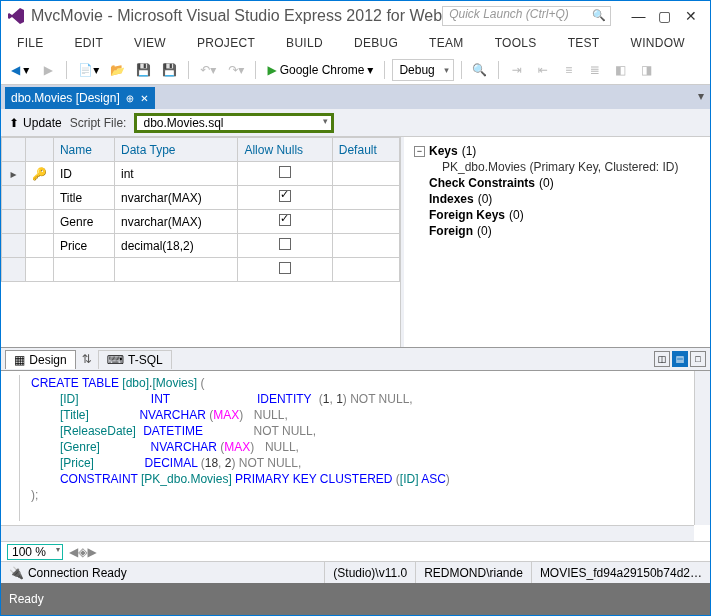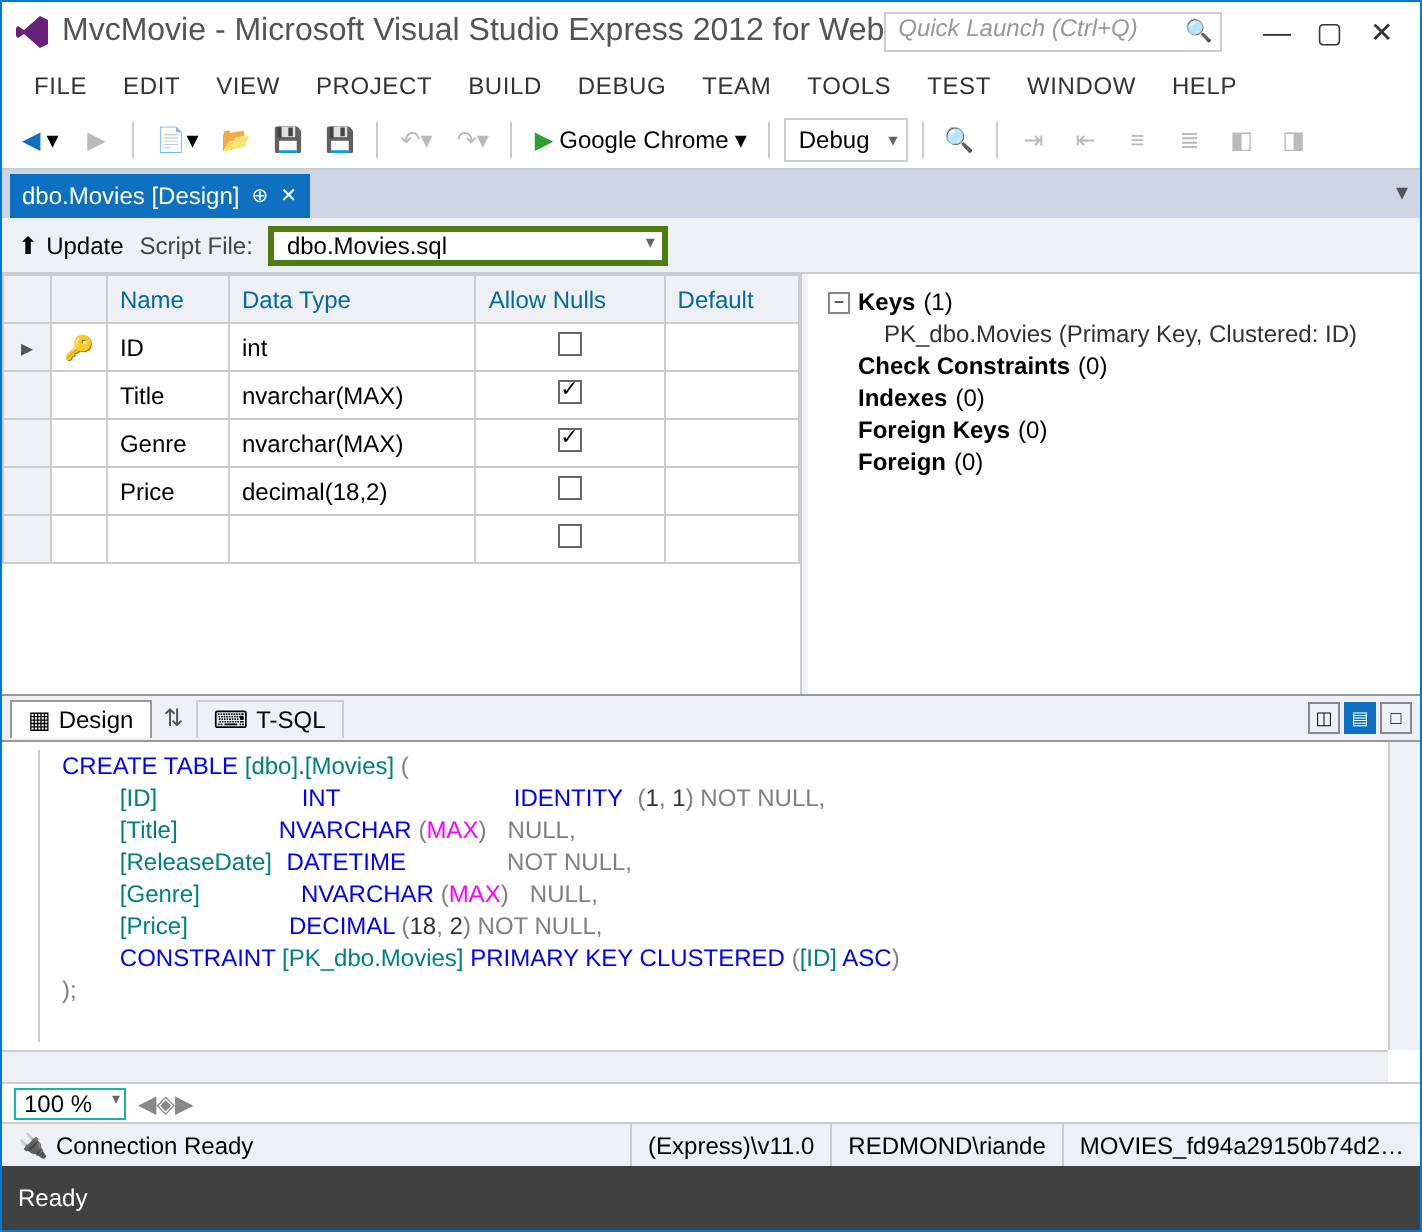--- a/index.html
+++ b/index.html
@@ -4,21 +4,21 @@
 <style>
 * { box-sizing: border-box; margin: 0; padding: 0; font-family: "Segoe UI", Tahoma, sans-serif; font-size: 12px; }
 body { background: #fff; width: 711px; height: 616px; overflow: hidden; border: 1px solid #0078d7; display: flex; flex-direction: column; }
 .titlebar { height: 30px; display: flex; align-items: center; padding: 0 6px; background: #fff; }
 .vs-logo { width: 20px; height: 20px; margin-right: 6px; display: flex; align-items: center; justify-content: center; }
 .title-text { font-size: 16px; color: #555; flex: 0 0 auto; }
 .title-spacer { flex: 1; }
 .quick-launch { width: 190px; height: 20px; border: 1px solid #ccc; padding: 0 20px 0 6px; color: #999; font-style: italic; position: relative; margin-right: 14px; }
 .quick-launch::after { content:"🔍"; position: absolute; right: 4px; top: 2px; font-size: 11px; color: #999; font-style: normal; }
 .win-btn { width: 30px; height: 22px; text-align: center; line-height: 22px; color: #333; font-size: 14px; cursor: pointer; }
-.menubar { height: 24px; display: flex; align-items: center; padding: 0 8px; gap: 2px; }
+.menubar { height: 24px; display: flex; align-items: center; padding: 0 8px; gap: 15px; }
 .menubar span { padding: 2px 8px; font-size: 12px; color: #333; text-transform: uppercase; letter-spacing: 0.3px; cursor: pointer; }
 .toolbar { height: 30px; border-bottom: 1px solid #ccc; display: flex; align-items: center; padding: 0 6px; gap: 4px; }
 .tb-btn { width: 22px; height: 22px; display: flex; align-items: center; justify-content: center; color: #555; cursor: pointer; }
 .tb-sep { width: 1px; height: 18px; background: #ccc; margin: 0 3px; }
 .tb-drop { padding: 0 4px; height: 22px; display: flex; align-items: center; gap: 3px; cursor: pointer; }
 .tb-combo { height: 22px; border: 1px solid #ccc; padding: 0 18px 0 6px; display: flex; align-items: center; position: relative; min-width: 60px; }
 .tb-combo::after { content:"▾"; position: absolute; right: 4px; color: #666; font-size: 9px; }
 .tabstrip { height: 24px; background: #cfd6e5; display: flex; align-items: flex-end; padding-left: 4px; position: relative; }
 .doctab { background: #0e70c0; color: #fff; height: 22px; display: flex; align-items: center; padding: 0 6px; gap: 6px; font-size: 11px; }
 .doctab .pin, .doctab .close { font-size: 10px; cursor: pointer; }
@@ -56,21 +56,21 @@
 .type { color: #0000ff; }
 .ident { color: #008080; }
 .str { color: #808080; }
 .max { color: #ff00ff; }
 .zoom-bar { height: 20px; border-top: 1px solid #ccc; display: flex; align-items: center; padding: 0 6px; gap: 6px; font-size: 11px; background: #fff; }
 .zoom-combo { border: 1px solid #14b8a6; padding: 0 16px 0 4px; height: 16px; position: relative; }
 .zoom-combo::after { content:"▾"; position: absolute; right: 2px; font-size: 8px; color: #666; }
 .conn-bar { height: 22px; border-top: 1px solid #ccc; display: flex; align-items: center; font-size: 11px; background: #eef0f5; }
 .conn-bar .seg { padding: 0 8px; border-right: 1px solid #ccc; height: 100%; display: flex; align-items: center; gap: 4px; }
 .conn-bar .seg.first { flex: 1; }
-.status-bar { height: 22px; background: #404040; color: #fff; display: flex; align-items: center; padding: 16px 8px; font-size: 11px; }
+.status-bar { height: 22px; background: #737373; color: #fff; display: flex; align-items: center; padding: 16px 8px; font-size: 11px; }
 .play { color: #2e9e2e; }
 .faded { color: #bbb; }
 </style>
 </head>
 <body>
 
 <div class="titlebar">
   <div class="vs-logo">
     <svg width="18" height="18" viewBox="0 0 18 18">
         <path d="M13 1 L17 3 V15 L13 17 L5 10 L2 12 L1 11 V7 L2 6 L5 8 Z" fill="#68217a"></path>
@@ -264,21 +264,21 @@
   <div class="zoom-bar">
     <div class="zoom-combo"><span>100 %</span></div>
     <span style="color:#888">◀◈▶</span>
   </div>
 
   <div class="conn-bar">
     <div class="seg first">
         <span>🔌</span>
         <span>Connection Ready</span>
       </div>
-    <div class="seg">(Express)\v11.0</div>
+    <div class="seg">(Studio)\v11.0</div>
     <div class="seg">REDMOND\riande</div>
     <div class="seg" style="border-right:none">MOVIES_fd94a29150b74d2…</div>
   </div>
 </div>
 
 <div class="status-bar">
   <span>Ready</span>
 </div>
 
 </body></html>

